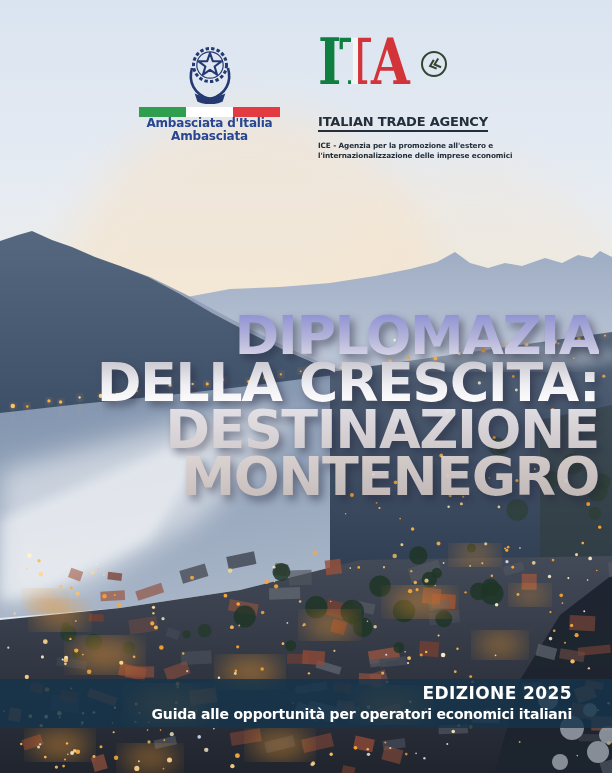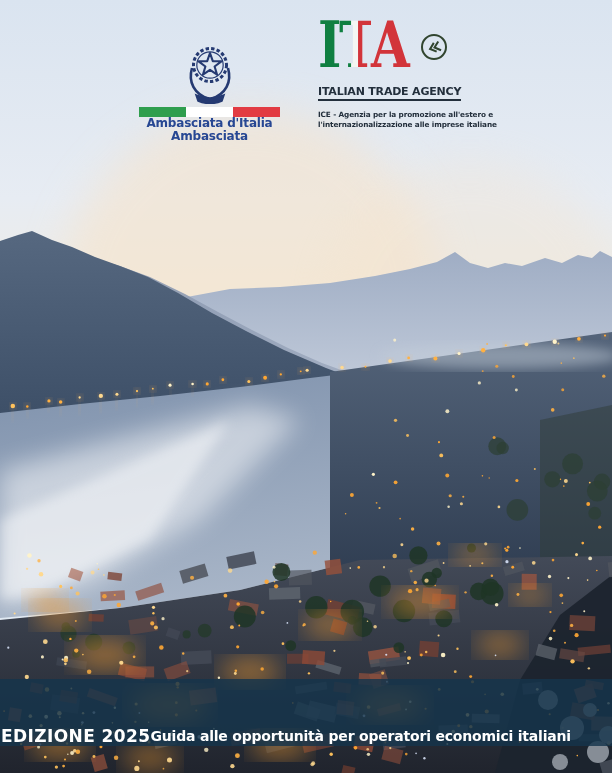--- a/index.html
+++ b/index.html
@@ -12,52 +12,52 @@
            text-align:center;color:#274793;}
   .emblem{display:block;margin:0 auto 3px auto;}
   .flag{display:flex;height:9.5px;width:141px;}
   .flag .g{flex:1;background:#2f9e4e;}
   .flag .w{flex:1;background:#ffffff;}
   .flag .r{flex:1;background:#e23b42;}
   .embassy-name{font-size:12px;font-weight:bold;line-height:13.5px;
                 letter-spacing:-0.2px;margin-top:0;}
 
   
-  .ita{position:absolute;left:318px;top:12px;width:170px;z-index:3;color:#232f3c;}
+  .ita{position:absolute;left:318px;top:29px;width:170px;z-index:3;color:#232f3c;}
   .ita-letters{font-family:"DejaVu Serif",serif;font-weight:bold;font-size:64px;
                line-height:66px;letter-spacing:-3px;display:inline-block;
                transform:scaleX(.78);transform-origin:left top;white-space:nowrap;}
   .ita-i{color:#0f7f41;}
   .ita-t{background:linear-gradient(90deg,#0f7f41 0 37%,#f4f6f3 37% 60%,#d2343a 60% 100%);
          -webkit-background-clip:text;background-clip:text;color:transparent;}
   .ita-a{color:#d2343a;}
   .ice-circle{position:absolute;left:103px;top:22px;width:22px;height:22px;
               border:2.4px solid #31452f;border-radius:50%;
               display:flex;align-items:center;justify-content:center;}
-  .agency{font-size:11px;font-weight:bold;letter-spacing:-0.2px;white-space:nowrap;
+  .agency{font-size:13px;font-weight:bold;letter-spacing:-0.2px;white-space:nowrap;
           display:inline-block;border-bottom:2px solid #232f3c;padding-bottom:1px;
-          margin-top:7px;}
+          margin-top:19px;}
   .ice-text{font-size:7.3px;font-weight:bold;line-height:9.8px;letter-spacing:-0.1px;
             margin-top:9px;white-space:nowrap;}
 
   
   .title{position:absolute;top:312px;right:13px;z-index:2;text-align:right;
          font-weight:bold;font-size:54px;line-height:47px;letter-spacing:-1.5px;
          font-family:"DejaVu Sans",sans-serif;}
   .title div{-webkit-background-clip:text;background-clip:text;color:transparent;
              filter:drop-shadow(4px 5px 4px rgba(33,34,55,.5));}
   .t1{background-image:linear-gradient(180deg,#8d90d2 0%,#b4b4da 55%,#dcd9e8 100%);}
   .t2{background-image:linear-gradient(180deg,#c7c5ce 0%,#efeef2 55%,#ffffff 100%);}
   .t3{background-image:linear-gradient(180deg,#e6e3e8 0%,#d3cccd 100%);opacity:.96;}
   .t4{background-image:linear-gradient(180deg,#ddd4d2 0%,#c9bfbc 100%);opacity:.94;}
 
   
-  .footer-bar{position:absolute;left:0;top:679px;width:612px;height:67px;z-index:4;
+  .footer-bar{position:absolute;left:0;top:679px;width:612px;height:49px;z-index:4;
               background:rgba(21,52,76,.82);box-sizing:border-box;
-              display:flex;flex-direction:row;justify-content:center;
+              display:flex;flex-direction:column;justify-content:center;
               align-items:flex-end;padding-right:40px;color:#ffffff;}
   .edition{font-size:17px;font-weight:bold;letter-spacing:.4px;line-height:20px;}
   .subtitle{font-size:14px;font-weight:bold;letter-spacing:-0.2px;line-height:20px;
             margin-top:1px;}
 </style>
 </head>
 <body>
 
 <div class="page">
 
@@ -637,23 +637,29 @@
           <path d="M12 5 L5 11 L12 17"></path>
           <path d="M18 5 L11 11 L18 17"></path>
         </g>
       </svg>
     </span>
     <div>
       <span class="agency">ITALIAN TRADE AGENCY</span>
     </div>
     <div class="ice-text">
       <div>ICE - Agenzia per la promozione all'estero e</div>
-      <div>l'internazionalizzazione alle imprese italiane</div>
+      <div>l'internazionalizzazione delle imprese economici</div>
     </div>
   </div>
 
+  <div class="title">
+    <div class="t1">DIPLOMAZIA</div>
+    <div class="t2">DELLA CRESCITA:</div>
+    <div class="t3">DESTINAZIONE</div>
+    <div class="t4">MONTENEGRO</div>
+  </div>
 
   <div class="footer-bar">
     <div class="edition">EDIZIONE 2025</div>
     <div class="subtitle">Guida alle opportunità per operatori economici italiani</div>
   </div>
 
 </div>
 
 </body></html>

